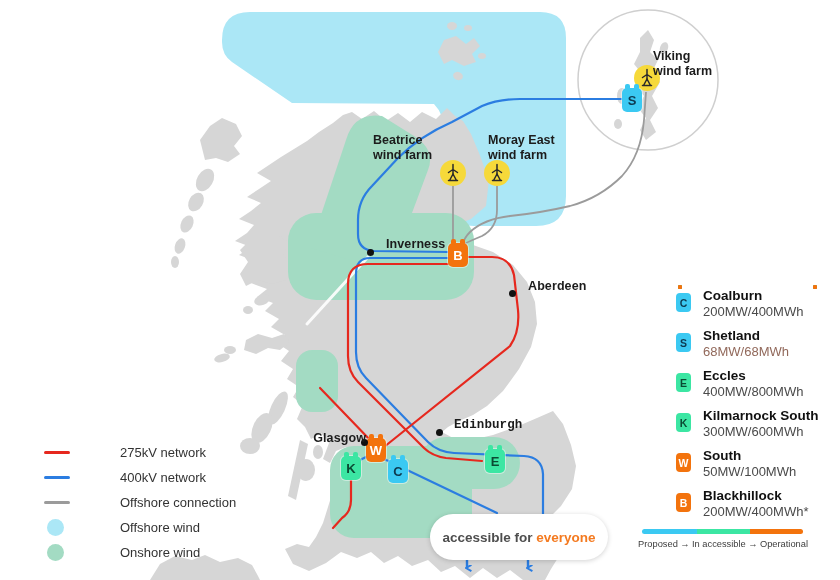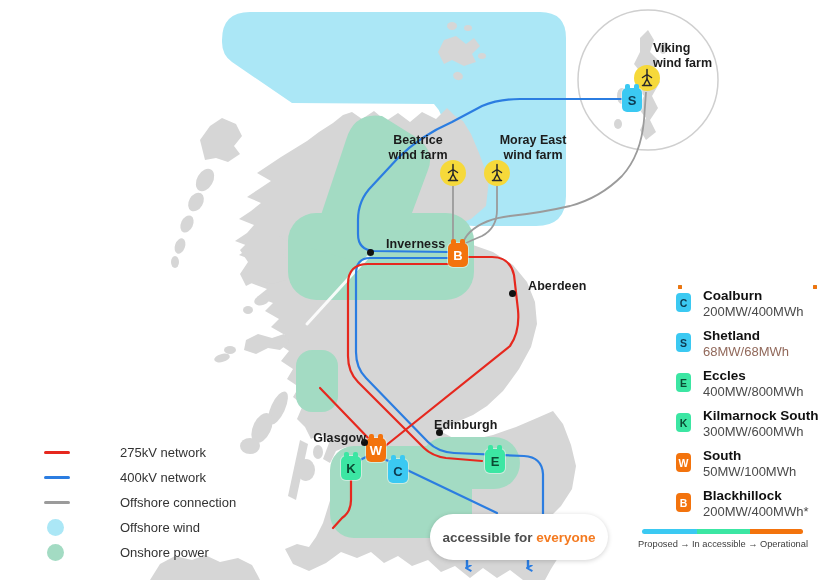--- a/index.html
+++ b/index.html
@@ -19,22 +19,22 @@
   .bat.o{background:#f3730d;color:#fff}
   .bat.sm{position:static;width:15px;height:19px;border-radius:4px;font-size:10.5px;flex:0 0 auto;}
   .bat.sm::before,.bat.sm::after{top:-3px;width:4px;height:4px;border-radius:1.5px;}
   .bat.sm::before{left:2px}.bat.sm::after{right:2px}
 
   
   .city-dot{position:absolute;width:7px;height:7px;border-radius:50%;background:#111;}
   .maplabel{position:absolute;font:700 12.5px "Liberation Sans",sans-serif;color:#1c1c1c;
             white-space:nowrap;letter-spacing:.1px;margin-left:8px;}
   .wf-label{position:absolute;width:90px;font:700 12.5px/15px "Liberation Sans",sans-serif;
-            color:#1c1c1c;text-align:center;}
-  .wf-label.left{text-align:left;}
+            color:#1c1c1c;}
+  .wf-label.left{text-align:left;margin-top:8px;}
   .wf-icon{position:absolute;width:26px;height:26px;}
 
   
   .legend{position:absolute;left:44px;top:440px;}
   .legend .row{display:flex;align-items:center;height:25px;gap:36px;}
   .legend .swatch{width:30px;display:flex;justify-content:flex-start;align-items:center;margin-right:10px;}
   .sw-line{width:26px;height:3px;border-radius:2px;}
   .sw-line.r{background:#e6281e}.sw-line.b{background:#2b7de1}.sw-line.gy{background:#9b9b9b}
   .sw-dot{width:17px;height:17px;border-radius:50%;margin-left:3px;}
   .sw-dot.cy{background:#abe7f6}.sw-dot.gr{background:#a3dbc3}
@@ -223,21 +223,21 @@
   <div class="bat c" style="left:388px;top:459px;">C</div>
   <div class="bat g" style="left:485px;top:449px;">E</div>
 
   <div class="city-dot" style="left:367px;top:249px;"></div>
   <div class="maplabel" style="left:378px;top:237px;">Inverness</div>
   <div class="city-dot" style="left:509px;top:290px;"></div>
   <div class="maplabel" style="left:520px;top:279px;">Aberdeen</div>
   <div class="city-dot" style="left:361px;top:439px;"></div>
   <div class="maplabel" style="left:300px;top:431px;width:58px;text-align:right;">Glasgow</div>
   <div class="city-dot" style="left:436px;top:429px;"></div>
-  <div class="maplabel" style="left:426px;top:418px;">Edinburgh</div>
+  <div class="maplabel" style="left:446px;top:418px;font-family:Liberation Mono, monospace;">Edinburgh</div>
 
   <div class="callout">
     <div><span>accessible for </span><span class="hl">everyone</span></div>
   </div>
 
   <div class="legend">
     <div class="row">
       <span class="swatch">
           <span class="sw-line r"></span>
         </span>
@@ -258,21 +258,21 @@
     <div class="row">
       <span class="swatch">
           <span class="sw-dot cy"></span>
         </span>
       <span class="lbl">Offshore wind</span>
     </div>
     <div class="row">
       <span class="swatch">
           <span class="sw-dot gr"></span>
         </span>
-      <span class="lbl">Onshore power</span>
+      <span class="lbl">Onshore wind</span>
     </div>
   </div>
 
   <div class="sites">
     <div class="site">
       <span class="ic">
           <span class="bat c sm">C</span>
         </span>
       <span>
           <div class="nm">Coalburn</div>

